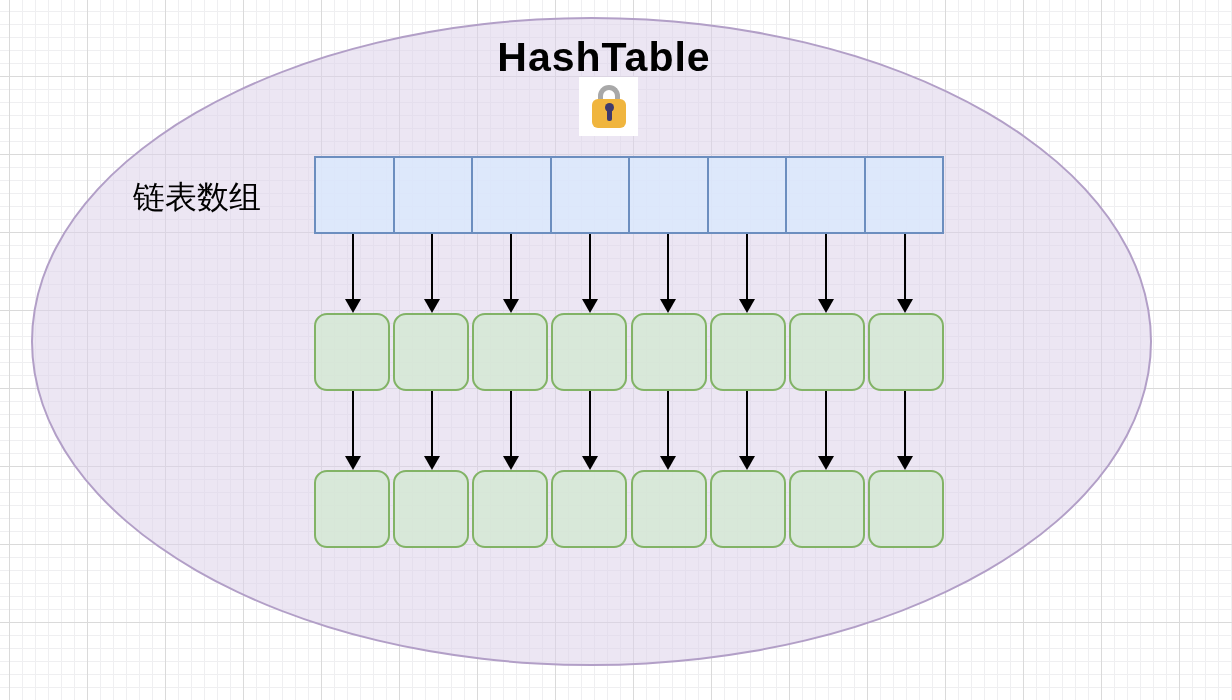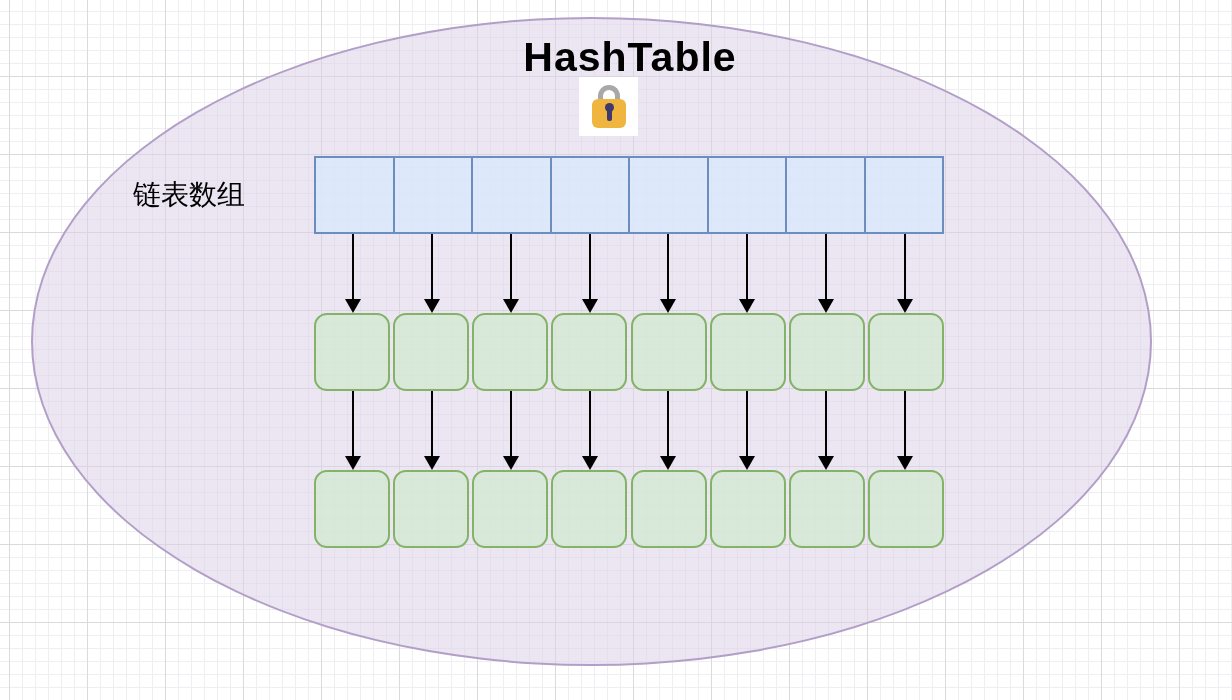--- a/index.html
+++ b/index.html
@@ -25,21 +25,21 @@
     left: 31px; top: 17px;
     width: 1121px; height: 649px;
     box-sizing: border-box;
     border: 2px solid var(--ellipse-border, #b29fc7);
     border-radius: 50%;
     background: var(--ellipse-fill, rgba(221,209,233,0.55));
   }
 
   .title {
     position: absolute;
-    left: 330px; top: 34px;
+    left: 304px; top: 34px;
     width: 600px;
     text-align: center;
     font-size: 41px;
     font-weight: 700;
     letter-spacing: 1px;
     color: #000000;
   }
 
   .lock {
     position: absolute;
@@ -73,21 +73,21 @@
     position: absolute;
     left: 28px; top: 32px;
     width: 5px; height: 12px;
     border-radius: 2px;
     background: var(--lock-keyhole, #3e3a6d);
   }
 
   .array-label {
     position: absolute;
     left: 133px; top: 176px;
-    font-size: 28px;
+    font-size: 32px;
     color: #000000;
     white-space: nowrap;
   }
 
   .bucket-row {
     position: absolute;
     left: 314px; top: 156px;
     width: 630px; height: 78px;
     box-sizing: border-box;
     display: flex;

